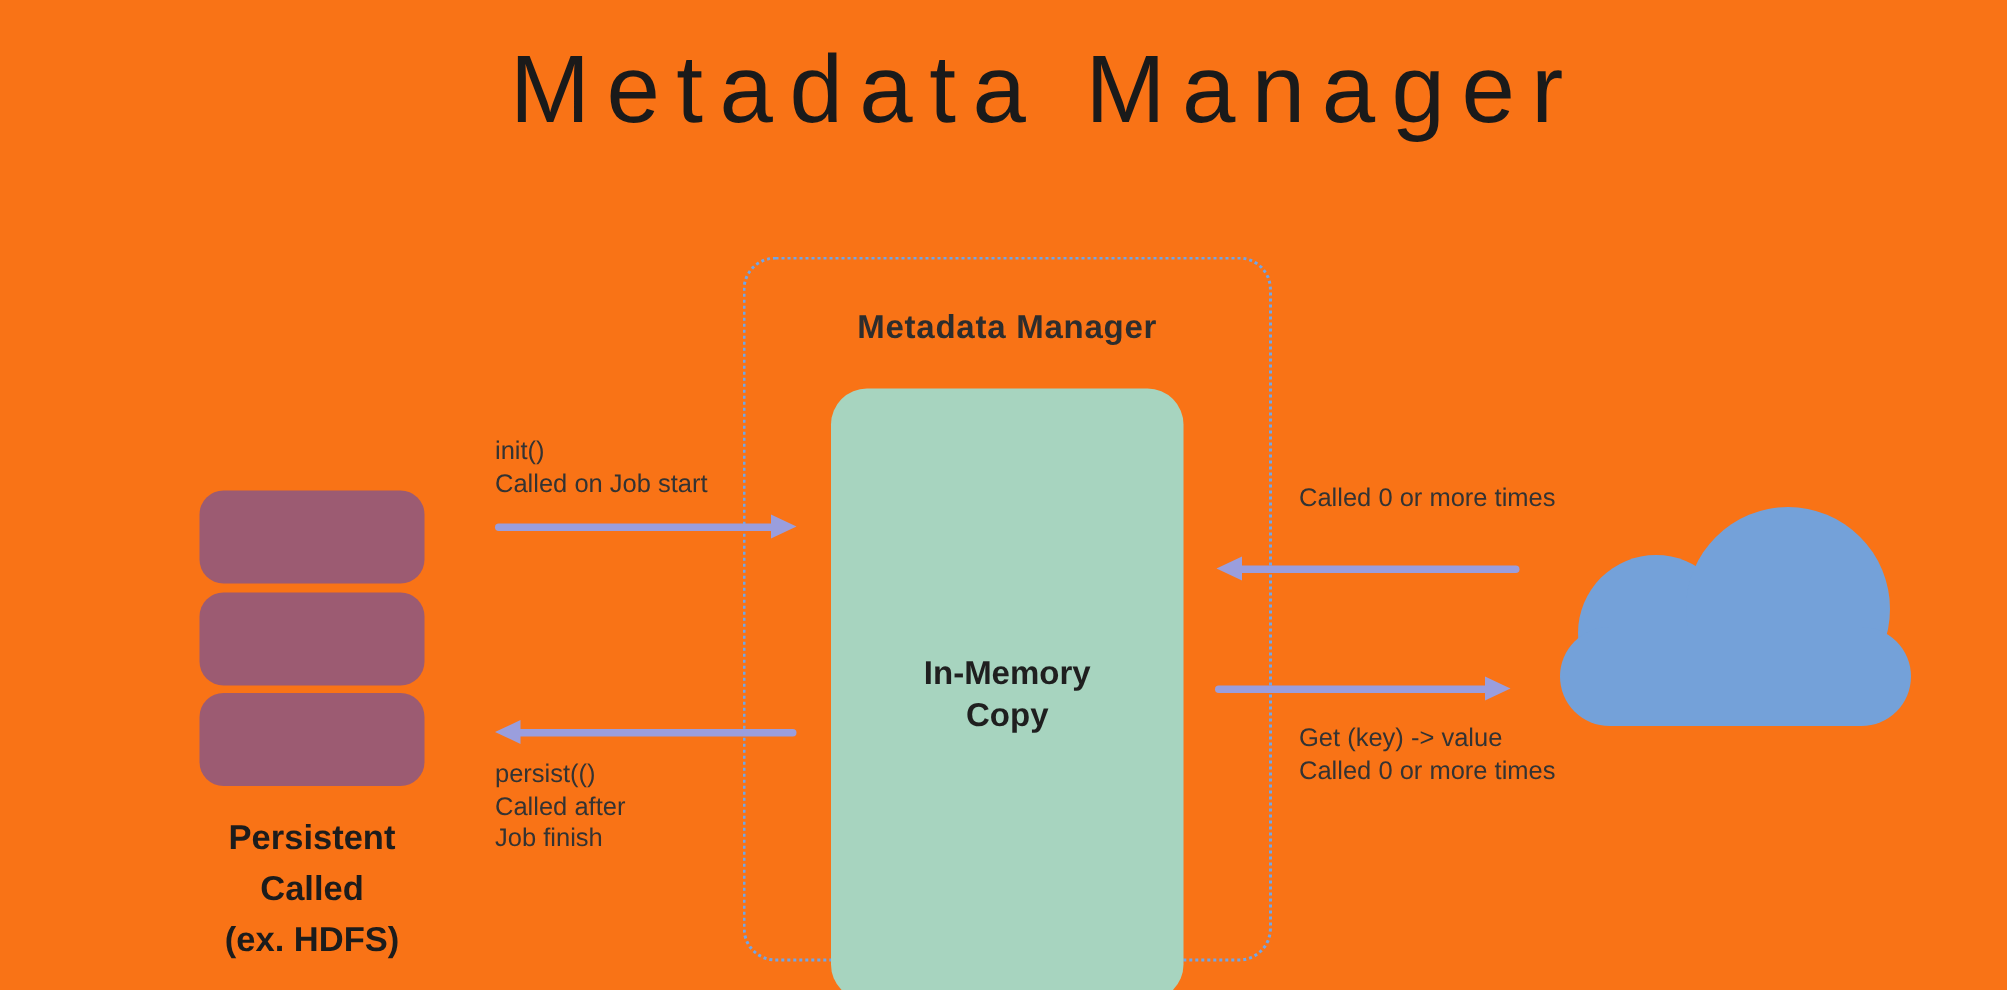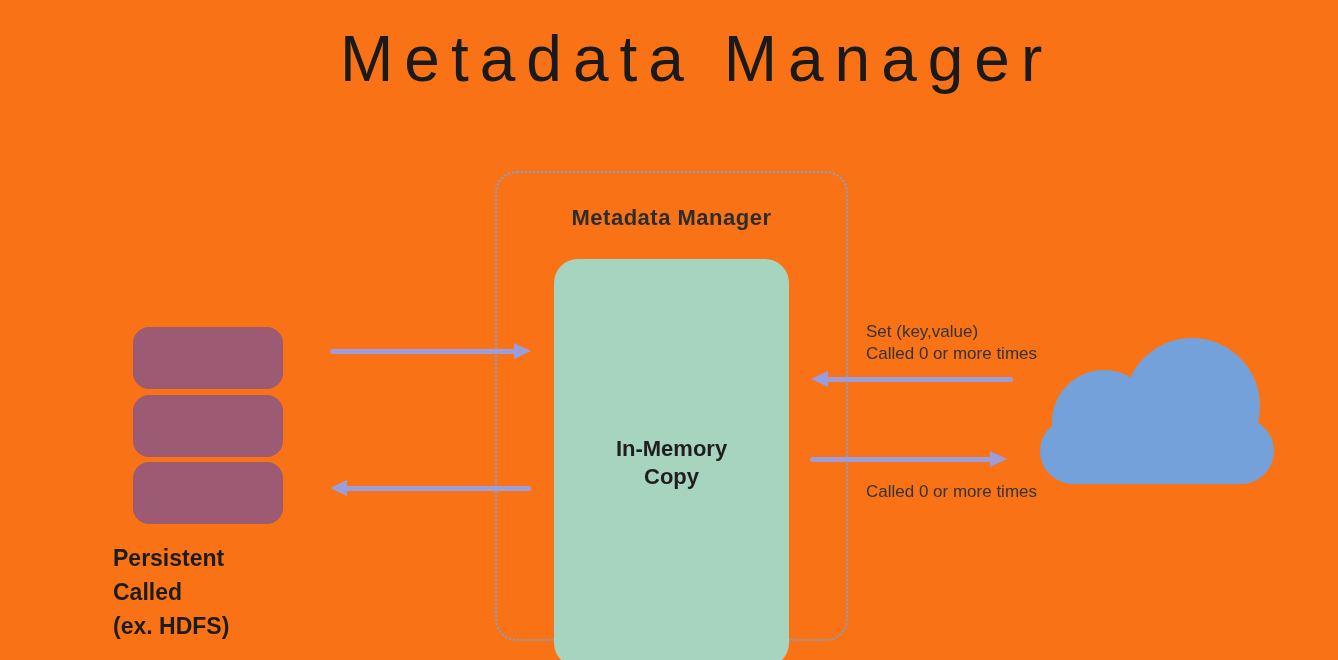--- a/index.html
+++ b/index.html
@@ -73,20 +73,21 @@
     border-radius: 16px;
   }
   .disk-1 { top: 327px; }
   .disk-2 { top: 395px; }
   .disk-3 { top: 462px; }
   .storage-label {
     position: absolute;
     left: 113px;
     top: 541px;
     width: 190px;
+    text-align: center;
     font-size: 23px;
     font-weight: 700;
     line-height: 34px;
     color: #1c1c1c;
   }
 
   
   .cloud-svg {
     position: absolute;
     left: 1040px;
@@ -193,21 +194,30 @@
   </div>
   <div class="arrow dir-left arrow-set">
     <div class="shaft"></div>
     <div class="head"></div>
   </div>
   <div class="arrow dir-right arrow-get">
     <div class="shaft"></div>
     <div class="head"></div>
   </div>
 
+  <div class="note note-init">
+    <span>init()</span>
+    <span>Called on Job start</span>
+  </div>
+  <div class="note note-persist">
+    <span>persist(()</span>
+    <span>Called after</span>
+    <span>Job finish</span>
+  </div>
   <div class="note note-set">
-    <span>Set (key,value)</span>
     <span>Called 0 or more times</span>
   </div>
   <div class="note note-get">
+    <span>Get (key) -&gt; value</span>
     <span>Called 0 or more times</span>
   </div>
 
 </div>
 
 </body></html>

